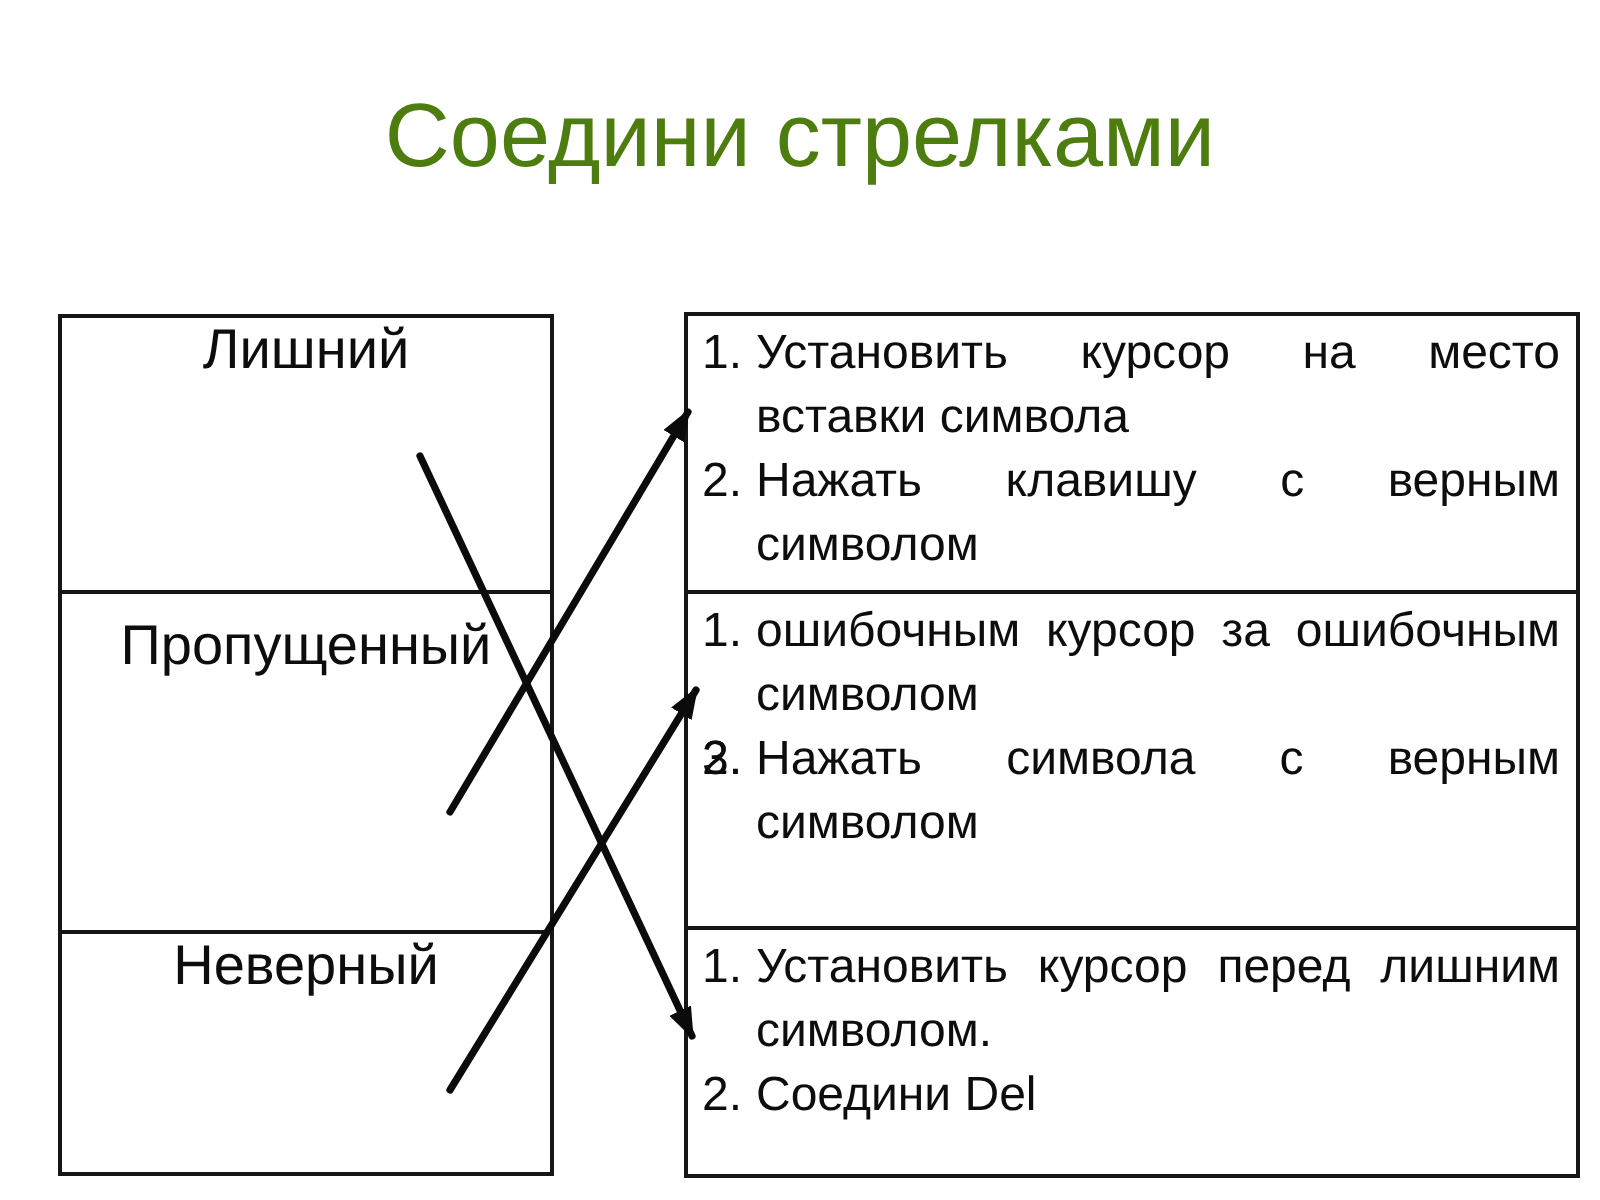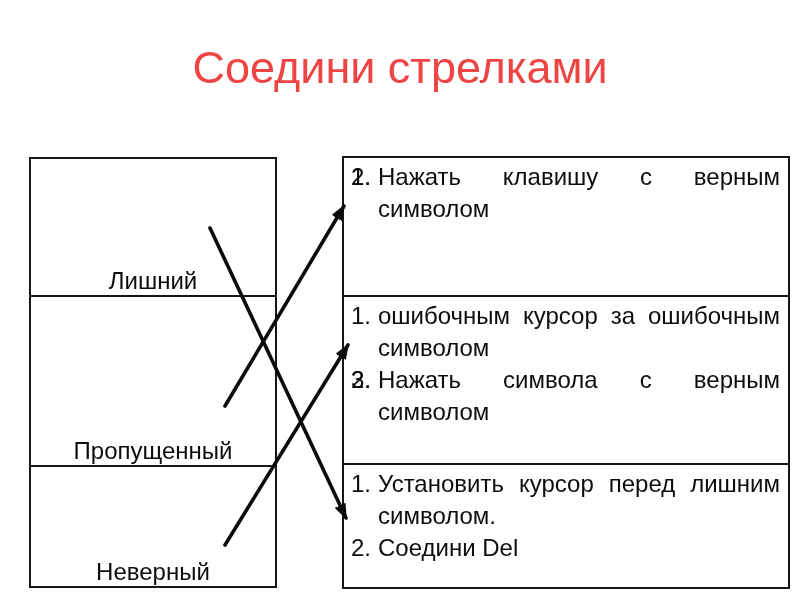--- a/index.html
+++ b/index.html
@@ -18,46 +18,46 @@
   }
   .title {
     position: absolute;
     top: 42px;
     left: 0;
     width: 100%;
     text-align: center;
     font-size: 45px;
     font-weight: 400;
     letter-spacing: 0px;
-    color: #ef4444;
+    color: #4d7c0f;
     white-space: nowrap;
   }
   
   .left-table {
     position: absolute;
     left: 29px;
     top: 157px;
     width: 248px;
     height: 431px;
     border: 2px solid #161616;
     box-sizing: border-box;
     display: flex;
     flex-direction: column;
   }
   .left-cell {
     box-sizing: border-box;
     border-bottom: 2px solid #161616;
     display: flex;
-    align-items: flex-end;
+    align-items: flex-start;
     justify-content: center;
-    font-size: 24px;
+    font-size: 28px;
   }
   .left-cell:nth-child(1) { height: 138px; }
   .left-cell:nth-child(2) { height: 170px; padding-top: 10px; }
-  .left-cell:nth-child(3) { flex: 1 1 auto; border-bottom: none; padding-top: 14px; }
+  .left-cell:nth-child(3) { flex: 1 1 auto; border-bottom: none; padding-top: 0; }
   
   .right-table {
     position: absolute;
     left: 342px;
     top: 156px;
     width: 448px;
     height: 433px;
     border: 2px solid #161616;
     box-sizing: border-box;
     display: flex;
@@ -117,20 +117,21 @@
     <div class="left-cell">
       <span>Неверный</span>
     </div>
   </div>
 
   <div class="right-table">
 
     <div class="right-cell">
       <div class="instr-item">
         <span class="num">1.</span>
+        <span class="txt">Установить курсор на место вставки символа</span>
       </div>
       <div class="instr-item">
         <span class="num">2.</span>
         <span class="txt">Нажать клавишу с верным символом</span>
       </div>
     </div>
 
     <div class="right-cell">
       <div class="instr-item">
         <span class="num">1.</span>

